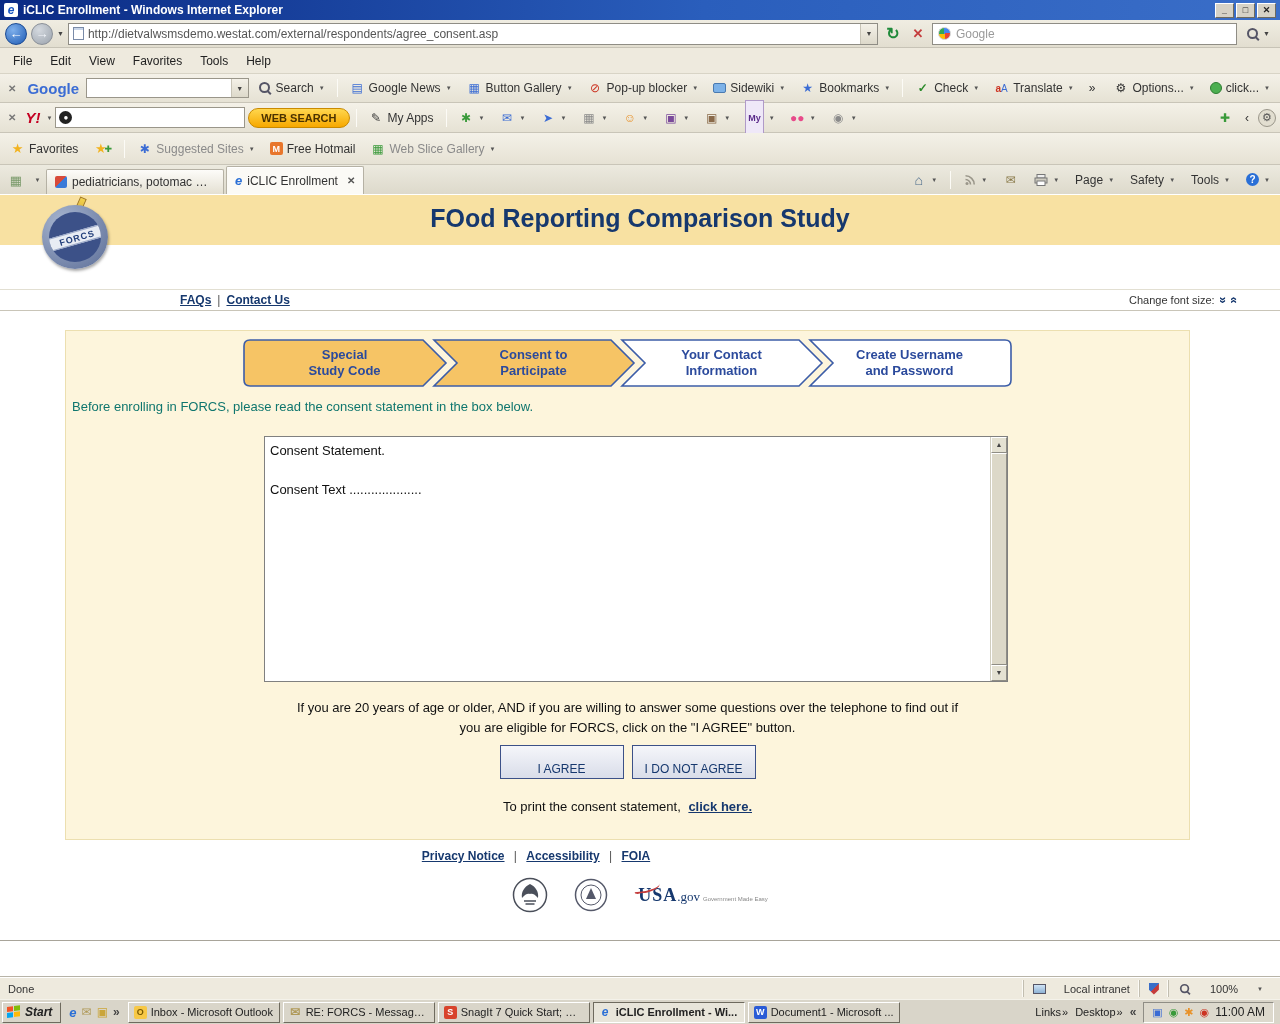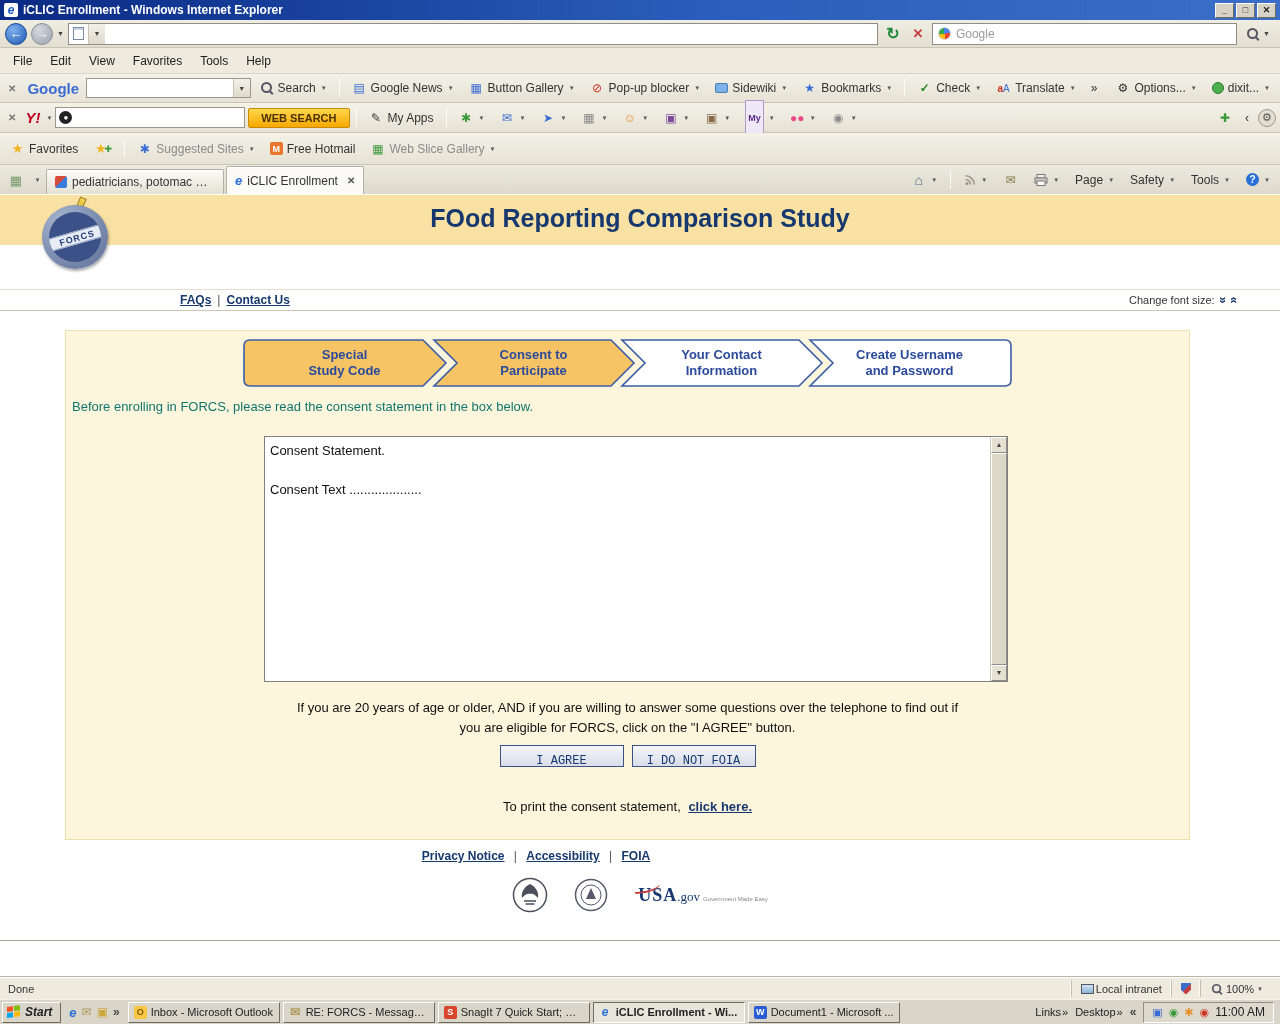--- a/index.html
+++ b/index.html
@@ -54,21 +54,21 @@
   .bubble { position:relative; width:13px; height:10px; background:#7db2e8; border:1px solid #4a7ab0; border-radius:2px; }
   .bubble::after { content:""; position:absolute; left:2px; bottom:-4px; border:4px solid transparent; border-top-color:#7db2e8; border-left-width:2px; border-right-width:2px; }
   .translate-ic b { color:#cc3322; font-size:10px; } .translate-ic i { color:#3b6cd4; font-size:10px; font-style:normal; }
   .user-dot { width:12px; height:12px; border-radius:50%; background:#4caf50; border:1px solid #2e7d32; }
 
   
   #yahoobar { top:103px; height:30px; }
   .y-logo { color:#c40022; font-weight:bold; font-style:italic; font-size:15px; padding:0 2px; }
   .y-input { width:190px; height:21px; background:#fff; border:1px solid #9a968a; display:flex; align-items:center; padding:0 3px; gap:4px; }
   .y-circle { width:13px; height:13px; border-radius:50%; background:#222; color:#fff; display:flex; align-items:center; justify-content:center; font-size:8px; }
-  .websearch { background:linear-gradient(#ffd74e,#f7a800); border:1px solid #c98a00; color:#4a3200; font-weight:bold; font-size:11px; padding:3px 12px; border-radius:2px; }
+  .websearch { background:linear-gradient(#ffd74e,#f7a800); border:1px solid #c98a00; color:#4a3200; font-weight:bold; font-size:11px; padding:3px 12px; border-radius:10px; }
   .ic-green { color:#3a9a3a; } .ic-blue { color:#3b6cd4; } .ic-gray { color:#8a8a8a; }
   .ic-orange { color:#e8922a; } .ic-purple { color:#7a4a9a; } .ic-brown { color:#8a6a4a; }
   .ic-pink { color:#e84a8a; } .ic-red { color:#cc3322; }
   .my-badge { font-size:9px; font-weight:bold; color:#5a2a8a; border:1px solid #b09ac8; padding:12px 2px; background:#efe8f8; }
   .round-gear { width:18px; height:18px; border-radius:50%; background:#e2ded0; border:1px solid #9a968a; display:flex; align-items:center; justify-content:center; font-size:11px; color:#555; }
 
   
   #favbar { top:133px; height:32px; }
   .fav-star { color:#f2b320; font-size:13px; }
   .grayed { color:#8a8a8a; }
@@ -111,37 +111,37 @@
   .instruction { position:absolute; left:6px; top:68px; font-size:13px; color:#0f766e; }
   .consent { position:absolute; left:198px; top:105px; width:744px; height:246px; background:#fff; border:1px solid #808080; }
   .consent-text { position:absolute; left:5px; top:5px; right:23px; font-size:13px; color:#111; line-height:17px; }
   .consent-text .gap { height:22px; }
   .vscroll { position:absolute; right:0; top:0; bottom:0; width:17px; background:#f0eee3; border-left:1px solid #d0cdbf; }
   .sbtn { position:absolute; left:0; width:16px; height:16px; background:#e4e1d2; border:1px solid; border-color:#fff #8f8d85 #8f8d85 #fff; font-size:7px; text-align:center; line-height:14px; color:#444; }
   .sbtn.up { top:0; } .sbtn.dn { bottom:0; }
   .sthumb { position:absolute; left:0; top:16px; bottom:16px; width:16px; background:#dcd8c8; border:1px solid; border-color:#fff #8f8d85 #8f8d85 #fff; }
   .agree-text { position:absolute; left:0; top:367px; width:100%; text-align:center; font-size:13px; color:#111; line-height:20px; }
   .btn-row { position:absolute; left:0; top:414px; width:100%; display:flex; justify-content:center; gap:8px; }
-  .form-btn { min-width:124px; height:22px; background:linear-gradient(#f5f6fa,#d9dde9); border:1px solid #3c5188; color:#16386e; font-size:12px; font-family:Liberation Mono, monospace; padding:8px 10px; }
+  .form-btn { min-width:124px; height:22px; background:linear-gradient(#f5f6fa,#d9dde9); border:1px solid #3c5188; color:#16386e; font-size:12px; font-family:Liberation Sans, sans-serif; padding:16px 10px; }
   .print-line { position:absolute; left:0; top:468px; width:100%; text-align:center; font-size:13px; color:#111; }
   .print-link { color:#16386e; font-weight:bold; text-decoration:underline; margin-left:4px; }
 
   .footer-links { position:absolute; left:0; top:654px; width:1072px; text-align:center; font-size:12px; }
   .seals { position:absolute; left:0; top:681px; width:1280px; display:flex; justify-content:center; align-items:center; gap:26px; }
   .usagov { display:flex; align-items:baseline; color:#16386e; font-family:"Liberation Serif",serif; }
   .usagov b { font-size:18px; letter-spacing:1px; }
   .usagov span.gov { font-size:13px; }
   .usagov .tagline { font-size:6px; color:#888; margin-left:3px; font-family:"Liberation Sans",sans-serif; }
   .swoosh { width:26px; height:10px; border-bottom:2px solid #c43c3c; border-radius:0 0 80% 20%; margin-right:-22px; position:relative; top:-8px; transform:rotate(-6deg); }
   .bottom-rule { position:absolute; left:0; top:745px; width:1280px; border-top:1px solid #a8a49a; }
 
   
   #statusbar { top:977px; height:22px; background:#eeeade; border-top:1px solid #fff; box-shadow:0 -1px 0 #b8b4a8; display:flex; align-items:center; padding:0 8px; font-size:11px; color:#333; }
   .spacer { flex:1; }
-  .spanel { display:flex; align-items:center; gap:2px; padding:0 9px; height:17px; border-left:1px solid #c2beb0; box-shadow:-1px 0 0 #fcfbf6; }
+  .spanel { display:flex; align-items:center; gap:18px; padding:0 9px; height:17px; border-left:1px solid #c2beb0; box-shadow:-1px 0 0 #fcfbf6; }
   .pc-ico { width:13px; height:10px; border:1px solid #556; background:linear-gradient(#cfe3f5,#8fb3d5); }
   .shield { width:10px; height:12px; background:linear-gradient(135deg,#3a6ec8 50%,#c43c3c 50%); clip-path:polygon(0 0,100% 0,100% 60%,50% 100%,0 60%); }
 
   
   #taskbar { top:999px; height:25px; background:#d9d5c9; border-top:1px solid #f4f2ea; display:flex; align-items:center; padding:0 2px; gap:3px; }
   .raised { background:#d9d5c9; border:1px solid; border-color:#fff #6e6a5e #6e6a5e #fff; }
   .start { height:21px; display:flex; align-items:center; gap:4px; padding:0 8px 0 4px; font-weight:bold; font-size:12px; font-style:italic; }
   .flag { width:14px; height:12px; display:grid; grid-template-columns:6px 6px; grid-template-rows:5px 5px; gap:1px; transform:skewY(-8deg); }
   .flag i { display:block; }
   .flag i:nth-child(1){background:#f35325;} .flag i:nth-child(2){background:#81bc06;}
@@ -172,20 +172,21 @@
     <span class="wbtn">✕</span>
   </span>
 </div>
 
 <div id="addressbar" class="row">
   <span class="nav-circle back-c">←</span>
   <span class="nav-circle fwd-c">→</span>
   <span class="sm-dd">▼</span>
   <span class="url-wrap">
     <span class="doc-ico"></span>
+    <input class="url-input" value="http://dietvalwsmsdemo.westat.com/external/respondents/agree_consent.asp" style="">
     <span class="url-dd">▼</span>
   </span>
   <span class="refresh-g">↻</span>
   <span class="stop-r">✕</span>
   <span class="searchbox">
     <span class="g-ball"></span>
     <span>Google</span>
   </span>
   <span class="go-btn">
     <span class="mag"></span>
@@ -255,21 +256,21 @@
   </span>
   <span class="tbtn">»</span>
   <span style="margin-left:auto"></span>
   <span class="tbtn">
     <span class="ico">⚙</span>
     <span>Options...</span>
     <span class="dd">▼</span>
   </span>
   <span class="tbtn">
     <span class="user-dot"></span>
-    <span>dixit...</span>
+    <span>click...</span>
     <span class="dd">▼</span>
   </span>
 </div>
 
 <div id="yahoobar" class="row toolbar">
   <span class="x-close">✕</span>
   <span class="y-logo">Y!</span>
   <span class="dd">▼</span>
   <span class="y-input">
     <span class="y-circle">●</span>
@@ -478,21 +479,21 @@
       </div>
     </div>
 
     <div class="agree-text">
       <div>If you are 20 years of age or older, AND if you are willing to answer some questions over the telephone to find out if</div>
       <div>you are eligible for FORCS, click on the "I AGREE" button.</div>
     </div>
 
     <div class="btn-row">
       <button class="form-btn">I AGREE</button>
-      <button class="form-btn">I DO NOT FOIA</button>
+      <button class="form-btn">I DO NOT AGREE</button>
     </div>
 
     <div class="print-line">
       <span>To print the consent statement,</span>
       <span class="print-link">click here.</span>
     </div>
   </div>
 
   <div class="footer-links">
     <span class="navlink">Privacy Notice</span>

